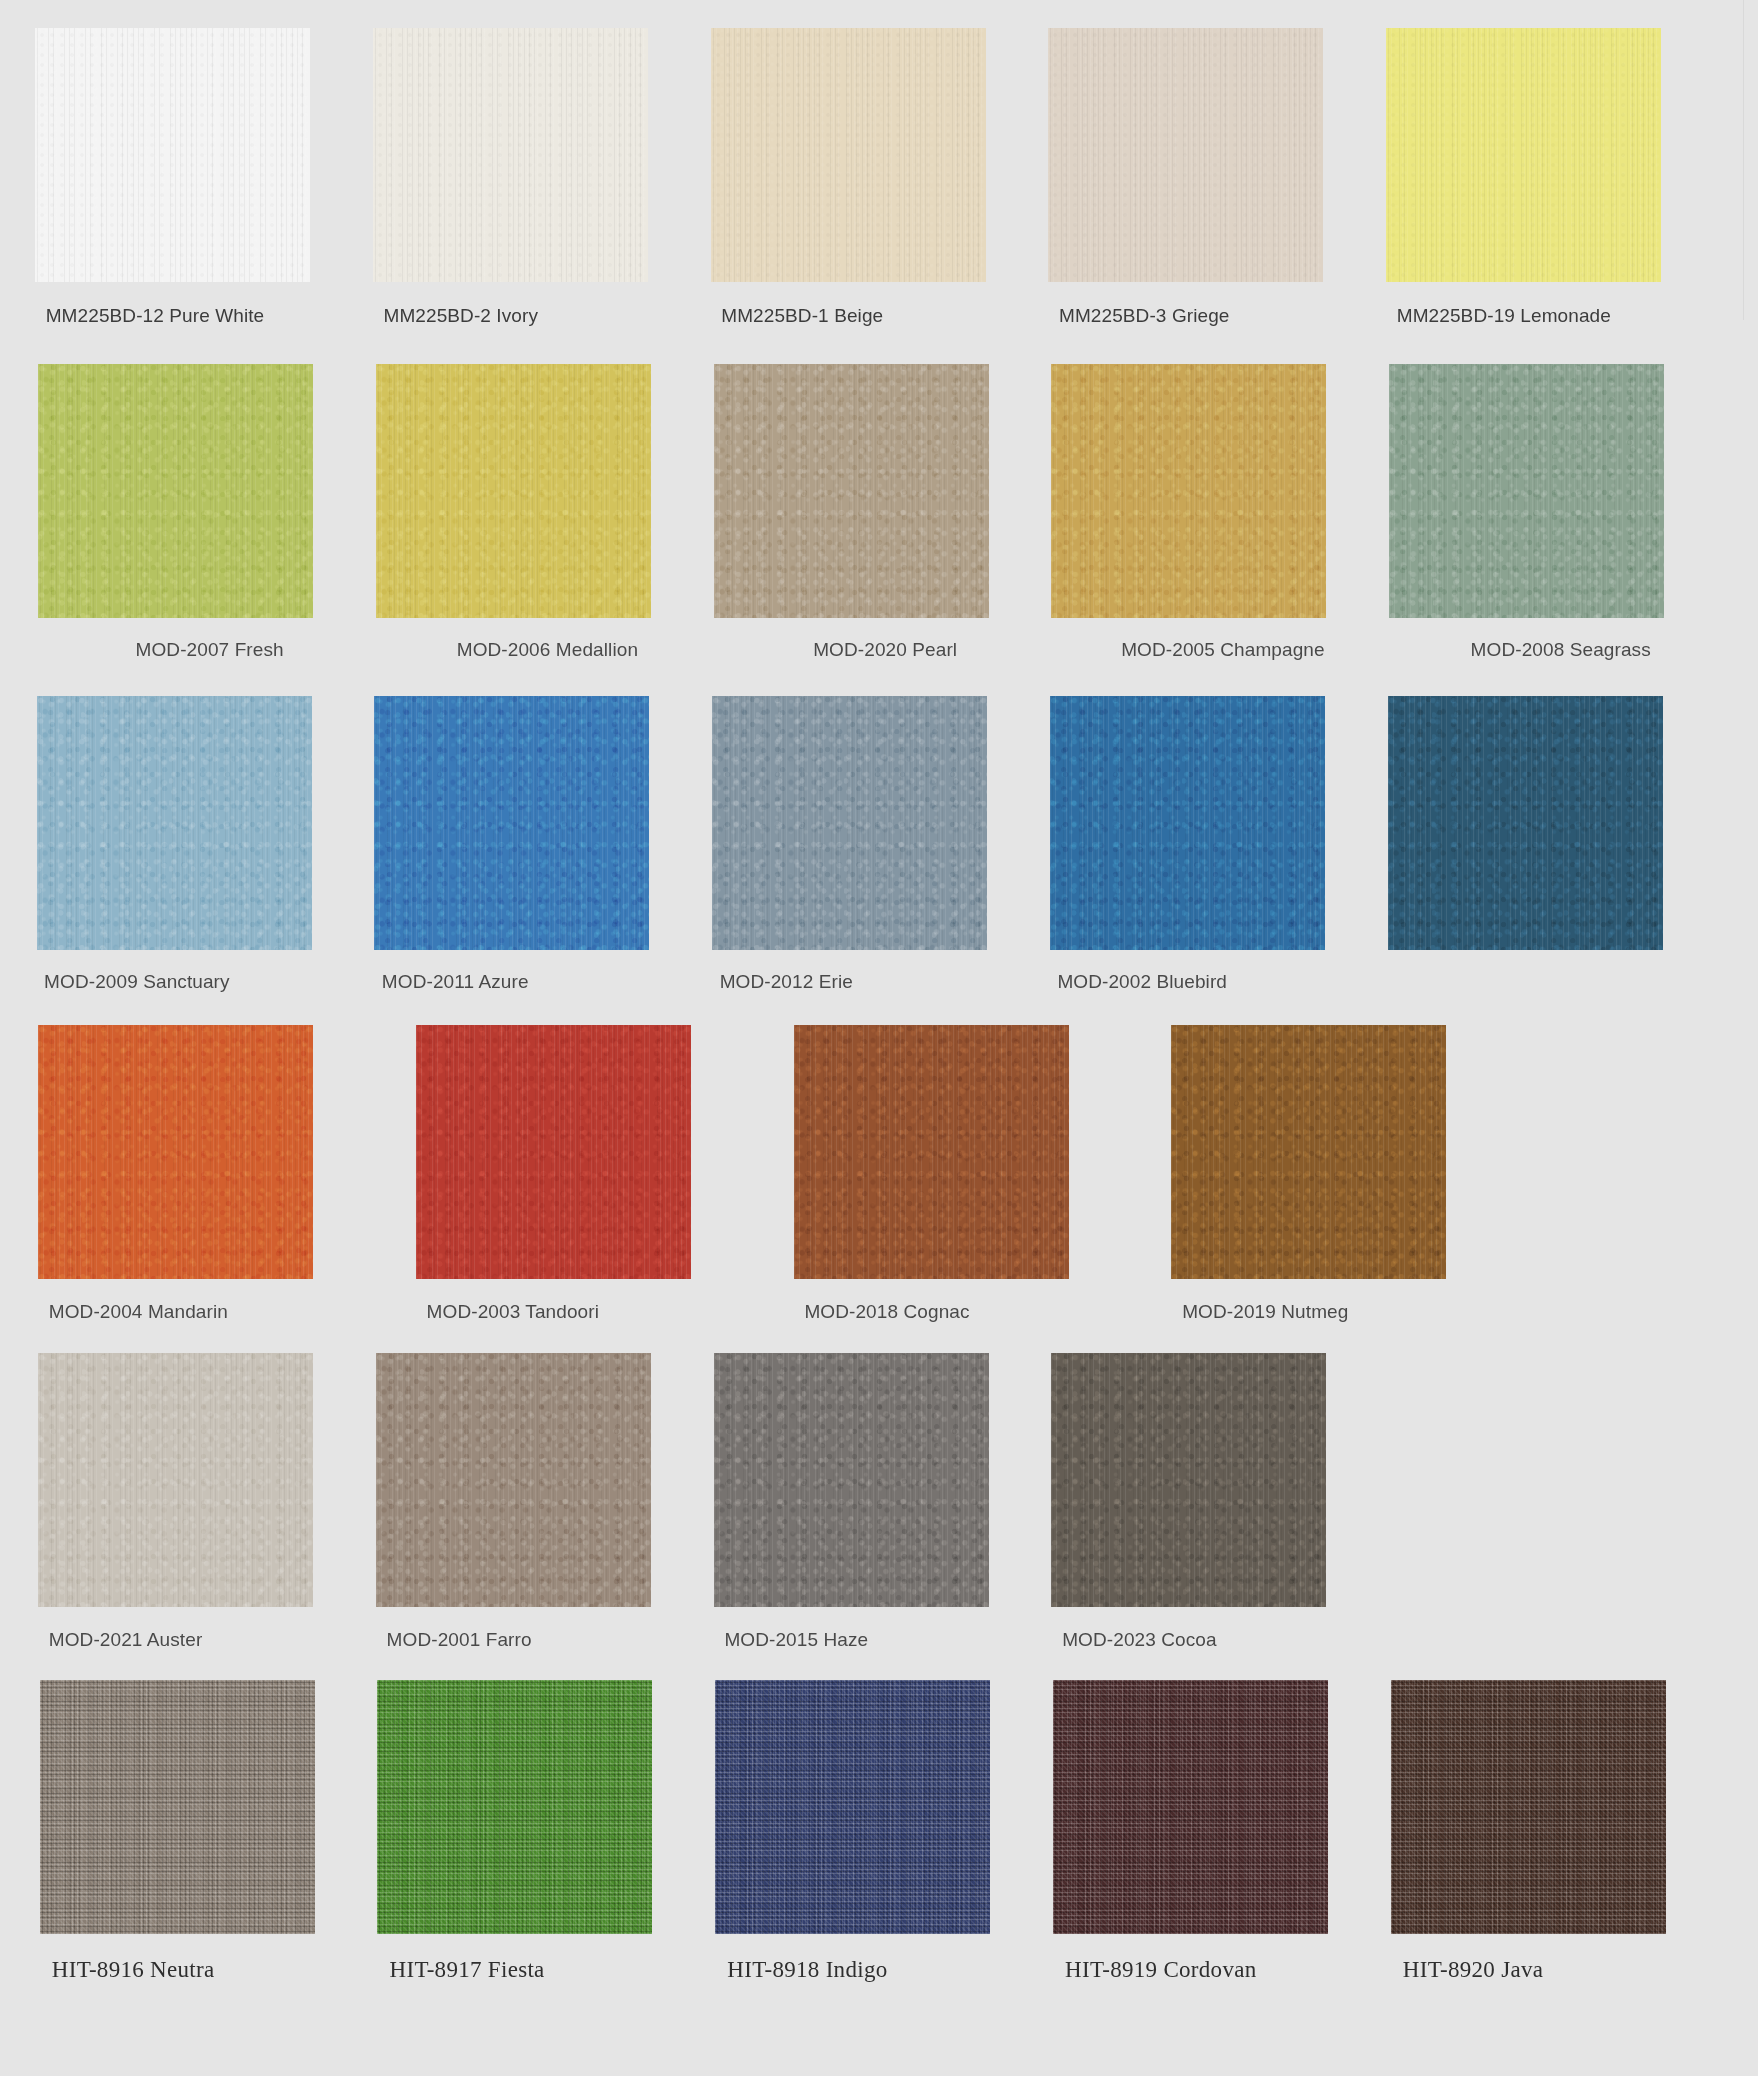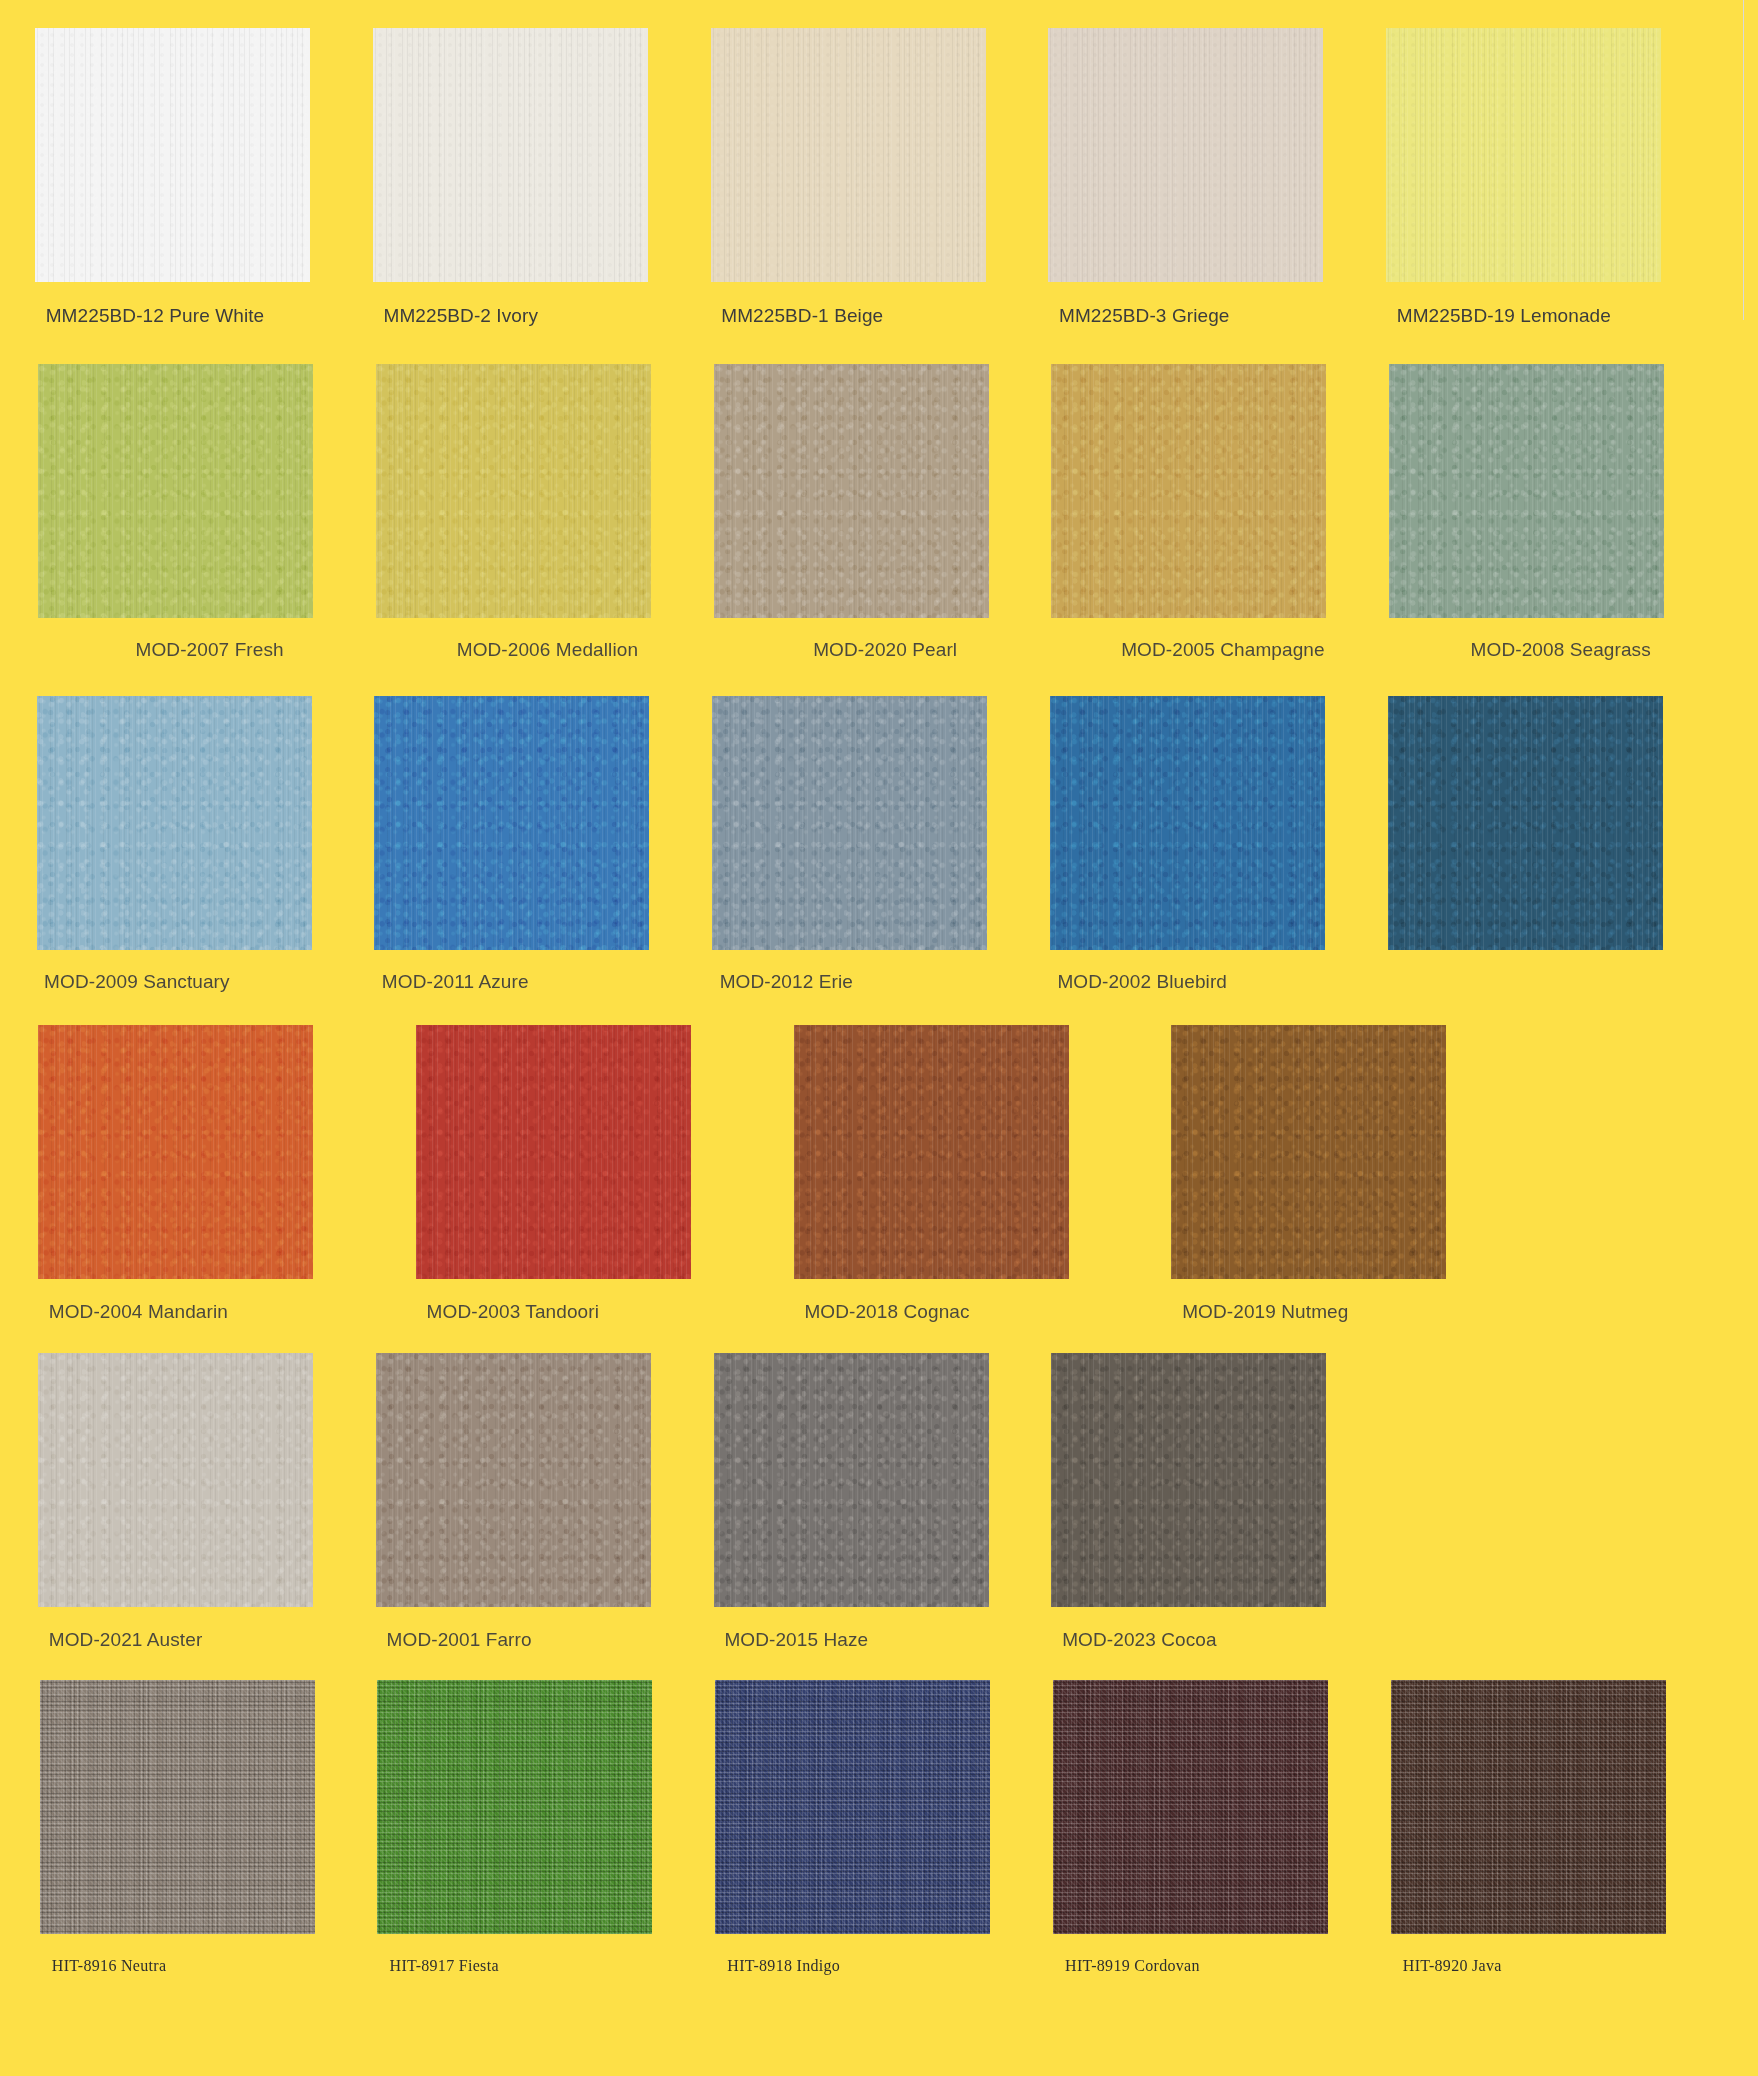--- a/index.html
+++ b/index.html
@@ -132,21 +132,21 @@
     font-family: "Liberation Sans", sans-serif;
   }
 
   .row-sans .chip-label {
     font-family: "Liberation Sans", sans-serif;
     font-size: 19px;
     color: #3c3c3c;
   }
   .row-serif .chip-label {
     font-family: "Liberation Serif", serif;
-    font-size: 16px;
+    font-size: 23px;
     color: #2e2e2e;
     letter-spacing: 0.3px;
   }
 
   
   .row-1 .chip-label { padding: 23px 0 0 10.7px; }
   .row-2 .chip-label { padding: 21.4px 0 0 6.1px;  opacity: .92; }
   .row-3 .chip-label { padding: 21.4px 0 0 7.6px; opacity: .92; }
   .row-4 .chip-label { padding: 21.4px 0 0 10.7px; opacity: .92; }
   .row-5 .chip-label { padding: 21.4px 0 0 10.7px; opacity: .92; }
@@ -171,21 +171,21 @@
     top: 0;
     right: 15.3px;
     width: 0.8px;
     height: 320px;
     background: #d9d9d9;
   }
 </style>
 </head>
 <body>
 
-<div id="swatch-sheet" style="background-color: #fde047;">
+<div id="swatch-sheet" style="background-color: #e5e5e5;">
 
   <div class="page-edge"></div>
 
   <div class="swatch-row row-sans row-1">
     <div class="swatch-cell">
       <div class="chip tex-smooth" style="background-color: rgb(244, 244, 244);"></div>
       <div class="chip-label">MM225BD-12 Pure White</div>
     </div>
     <div class="swatch-cell">
       <div class="chip tex-smooth" style="background-color: rgb(236, 233, 225);"></div>

